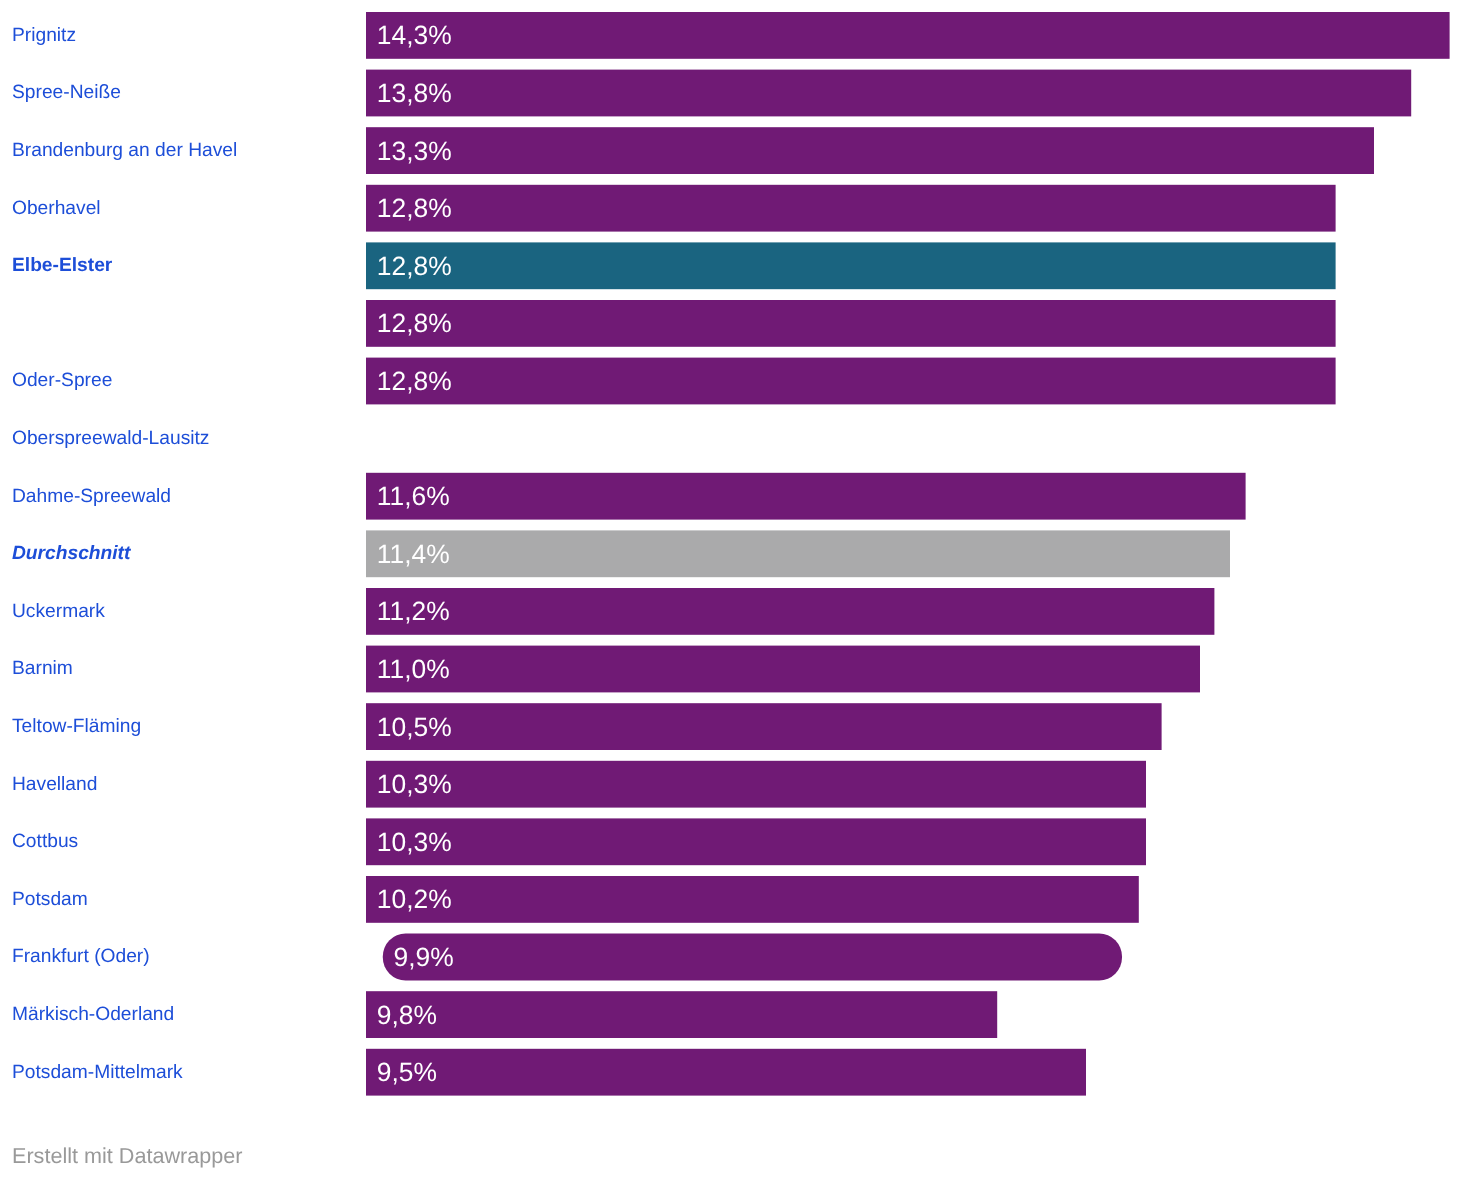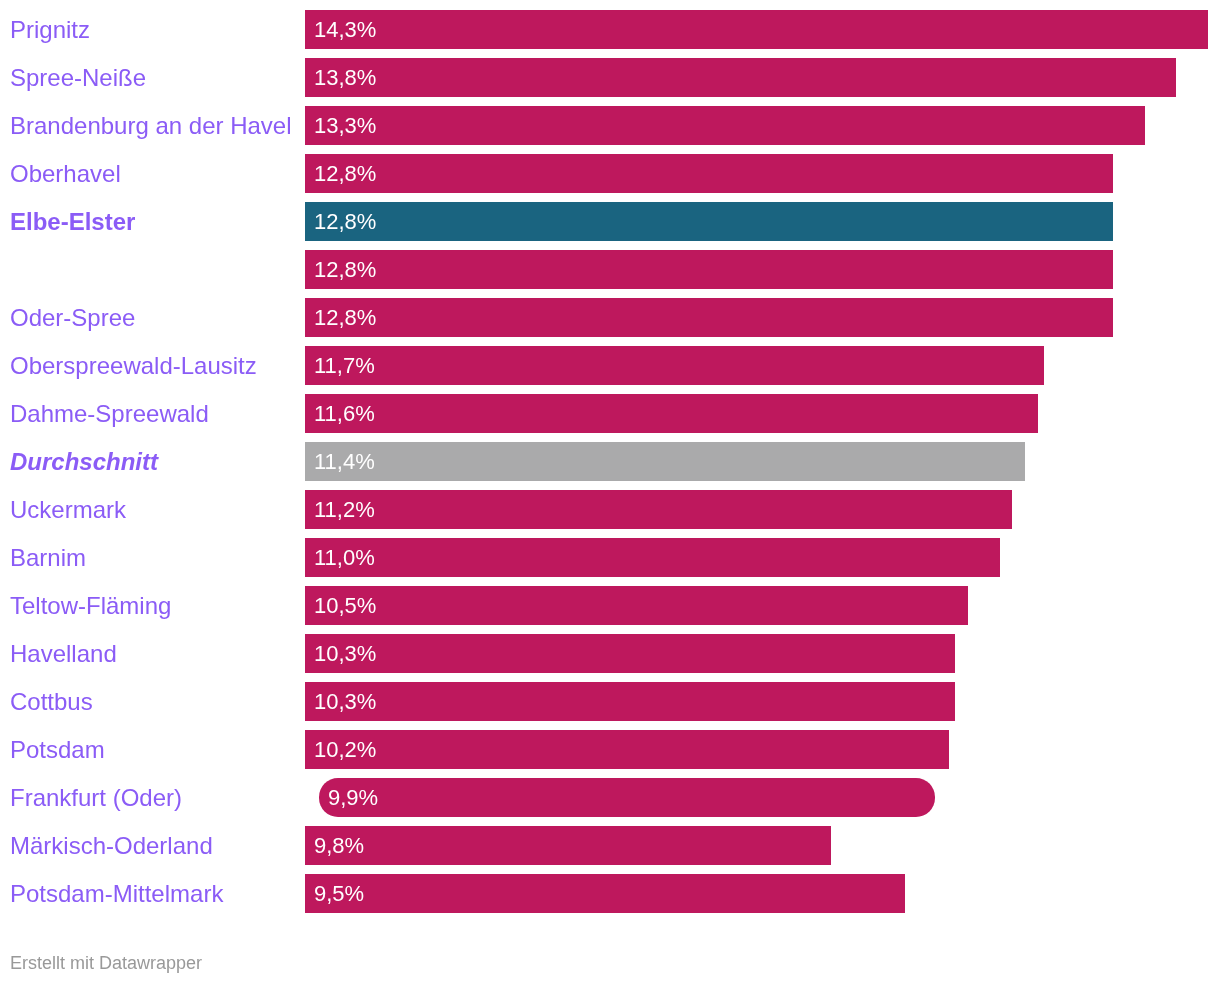--- a/index.html
+++ b/index.html
@@ -29,38 +29,38 @@
     position: relative;
     height: 39px;
     margin-bottom: 9px;
   }
   .row-label {
     position: absolute;
     left: 10px;
     top: 0;
     height: 39px;
     line-height: 39px;
-    font-size: 24px;
-    color: #8b5cf6;
+    font-size: 16px;
+    color: #1d4ed8;
     white-space: nowrap;
     letter-spacing: 0px;
   }
   .row.is-highlight .row-label {
     font-weight: bold;
   }
   .row.is-average .row-label {
     font-weight: bold;
     font-style: italic;
   }
   .bar {
     position: absolute;
     left: 305px;
     top: 0;
     height: 39px;
-    background: #be185d;
+    background: #701a75;
     box-sizing: border-box;
   }
   .row.is-highlight .bar {
     background: #1a6480;
   }
   .row.is-average .bar {
     background: #aaaaab;
     padding-left: 40px;
   }
   .bar-value {
@@ -124,23 +124,20 @@
         </div>
       </div>
       <div class="row">
         <div class="row-label">Oder-Spree</div>
         <div class="bar" style="left: 305px; width: 808px;">
           <div class="bar-value">12,8%</div>
         </div>
       </div>
       <div class="row">
         <div class="row-label">Oberspreewald-Lausitz</div>
-        <div class="bar" style="left: 305px; width: 739px;">
-          <div class="bar-value">11,7%</div>
-        </div>
       </div>
       <div class="row">
         <div class="row-label">Dahme-Spreewald</div>
         <div class="bar" style="left: 305px; width: 733px;">
           <div class="bar-value">11,6%</div>
         </div>
       </div>
       <div class="row is-average">
         <div class="row-label">Durchschnitt</div>
         <div class="bar" style="left: 305px; width: 720px;">

